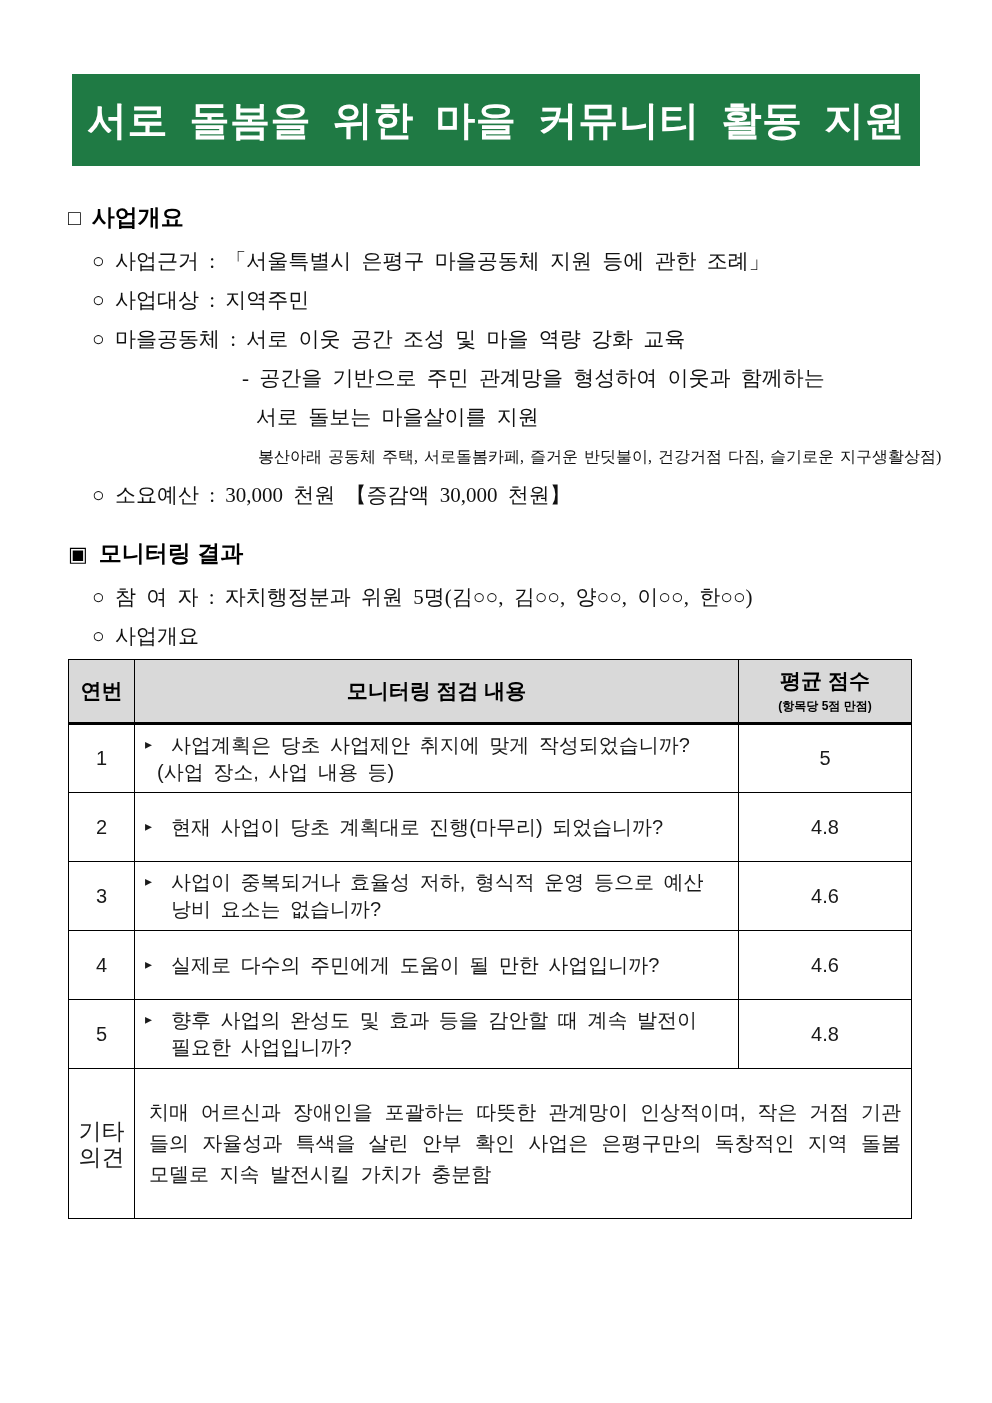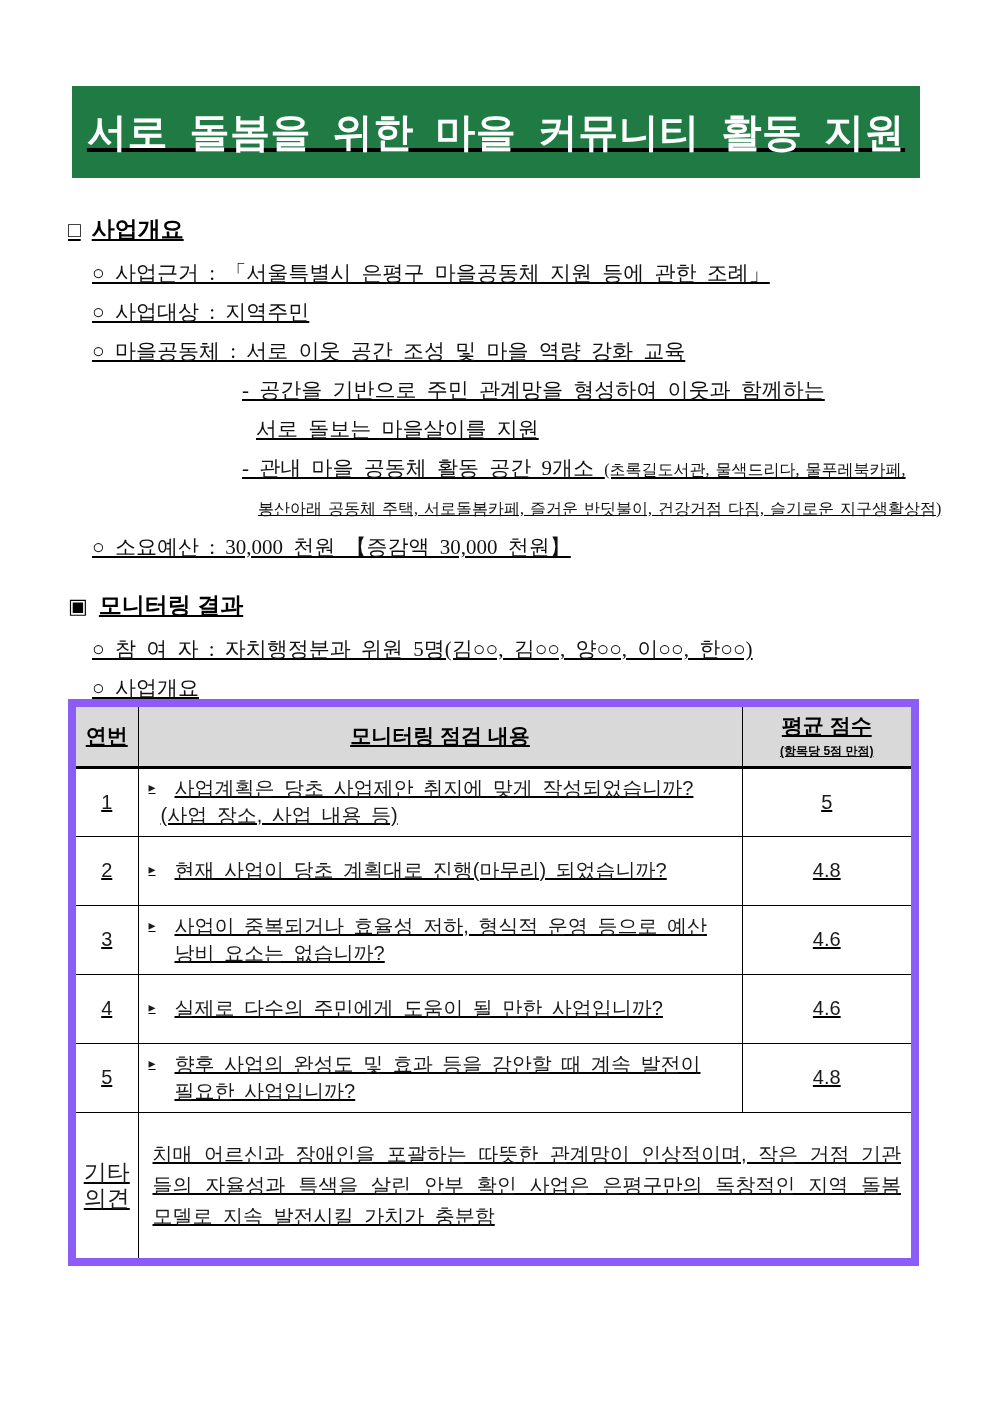--- a/index.html
+++ b/index.html
@@ -5,21 +5,21 @@
   html, body { margin: 0; padding: 0; background: #ffffff; }
   .page {
     position: relative;
     width: 992px;
     height: 1403px;
     background: #ffffff;
     overflow: hidden;
     font-family: "Liberation Serif", "DejaVu Serif", serif;
     color: #000;
   }
-  .inner { padding: 16px 0 0 68px; text-decoration: underline; }
+  .inner { padding: 4px 0 0 68px; }
 
   
   .banner {
     margin: 70px 72px 0 4px;
     width: 848px;
     height: 92px;
     background: #1f7a44;
     display: flex;
     align-items: center;
     justify-content: center;
@@ -58,24 +58,25 @@
     color: #111;
   }
   .ind-bullet { padding-left: 24px; }
   .ind-dash   { padding-left: 174px; }
   .ind-cont   { padding-left: 188px; }
   .ind-small  { padding-left: 190px; }
   .small-txt  { font-size: 16px; word-spacing: 2px; }
 
   
   table.mon {
+    margin-top: 12px;
     border-collapse: collapse;
     table-layout: fixed;
     width: 843px;
-    border: 8px solid #8b5cf6;
+    border: 1px solid #8b5cf6;
     font-family: "Liberation Sans", "DejaVu Sans", sans-serif;
     color: #1a1a1a;
   }
   table.mon col.c1 { width: 66px; }
   table.mon col.c2 { width: 604px; }
   table.mon col.c3 { width: 173px; }
   table.mon th, table.mon td {
     border: 1.5px solid #000;
     padding: 0;
     box-sizing: border-box;
@@ -125,21 +126,20 @@
     <div class="sec-head overview">
       <span class="marker">□</span>
       <span>사업개요</span>
     </div>
 
     <div class="oline ind-bullet">○ 사업근거 : 「서울특별시 은평구 마을공동체 지원 등에 관한 조례」</div>
     <div class="oline ind-bullet">○ 사업대상 : 지역주민</div>
     <div class="oline ind-bullet">○ 마을공동체 : 서로 이웃 공간 조성 및 마을 역량 강화 교육</div>
     <div class="oline ind-dash">- 공간을 기반으로 주민 관계망을 형성하여 이웃과 함께하는</div>
     <div class="oline ind-cont">서로 돌보는 마을살이를 지원</div>
-    <div class="oline ind-dash"><span>- 관내 마을 공동체 활동 공간 9개소 </span><span class="small-txt">(초록길도서관, 물색드리다, 물푸레북카페,</span></div>
     <div class="oline ind-small small-txt">봉산아래 공동체 주택, 서로돌봄카페, 즐거운 반딧불이, 건강거점 다짐, 슬기로운 지구생활상점)</div>
     <div class="oline ind-bullet">○ 소요예산 : 30,000 천원 【증감액 30,000 천원】</div>
 
     <div class="sec-head monitoring">
       <span class="marker">▣</span>
       <span>모니터링 결과</span>
     </div>
 
     <div class="oline ind-bullet">○ 참 여 자 : 자치행정분과 위원 5명(김○○, 김○○, 양○○, 이○○, 한○○)</div>
     <div class="oline ind-bullet">○ 사업개요</div>

